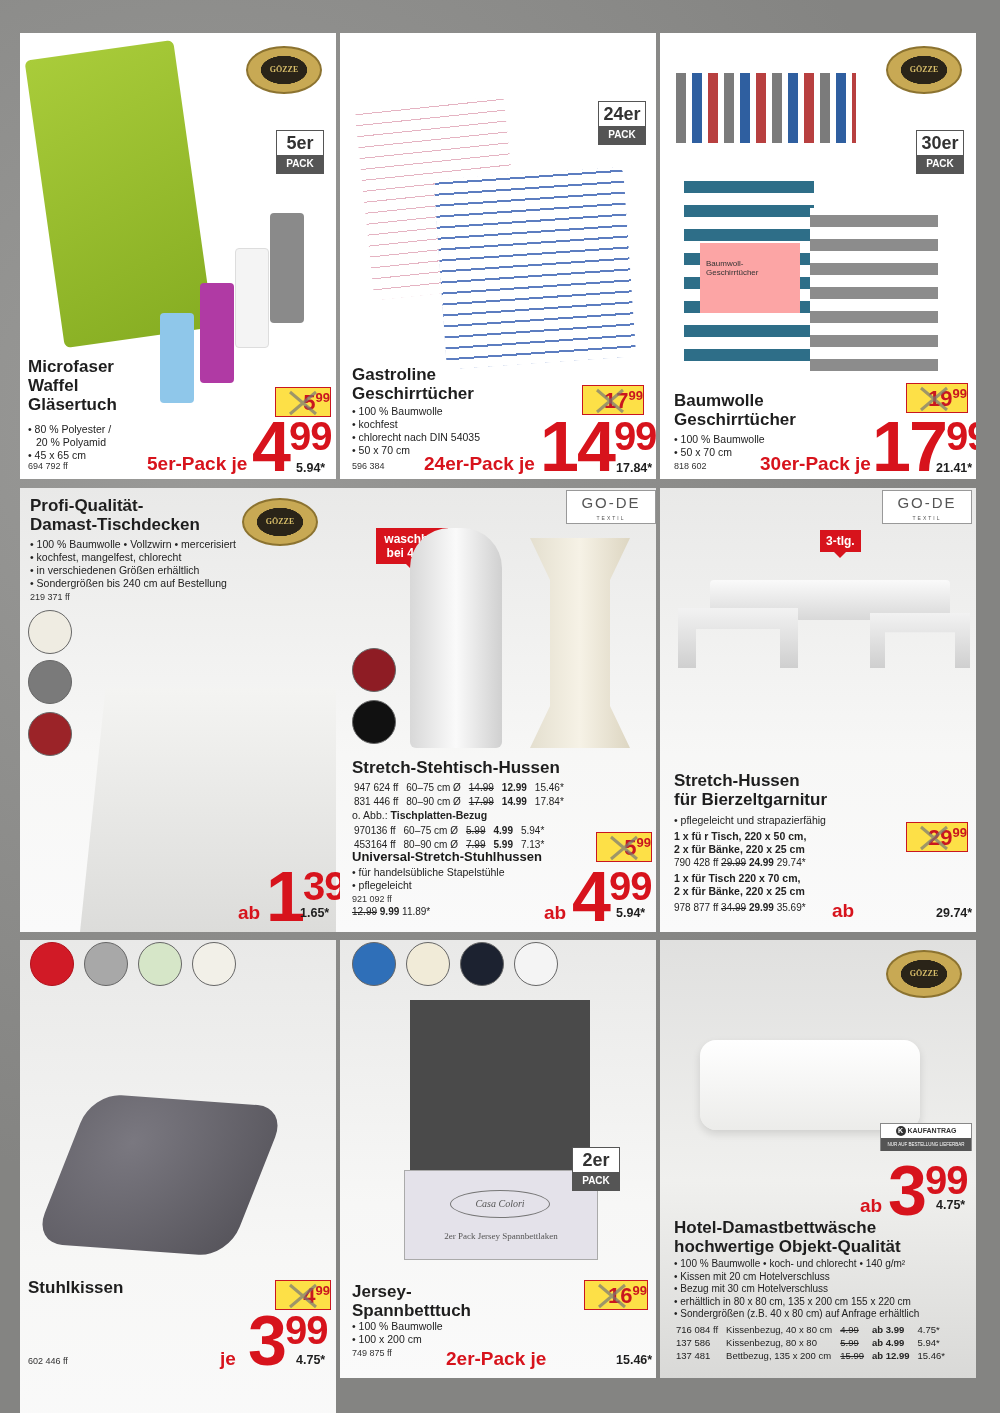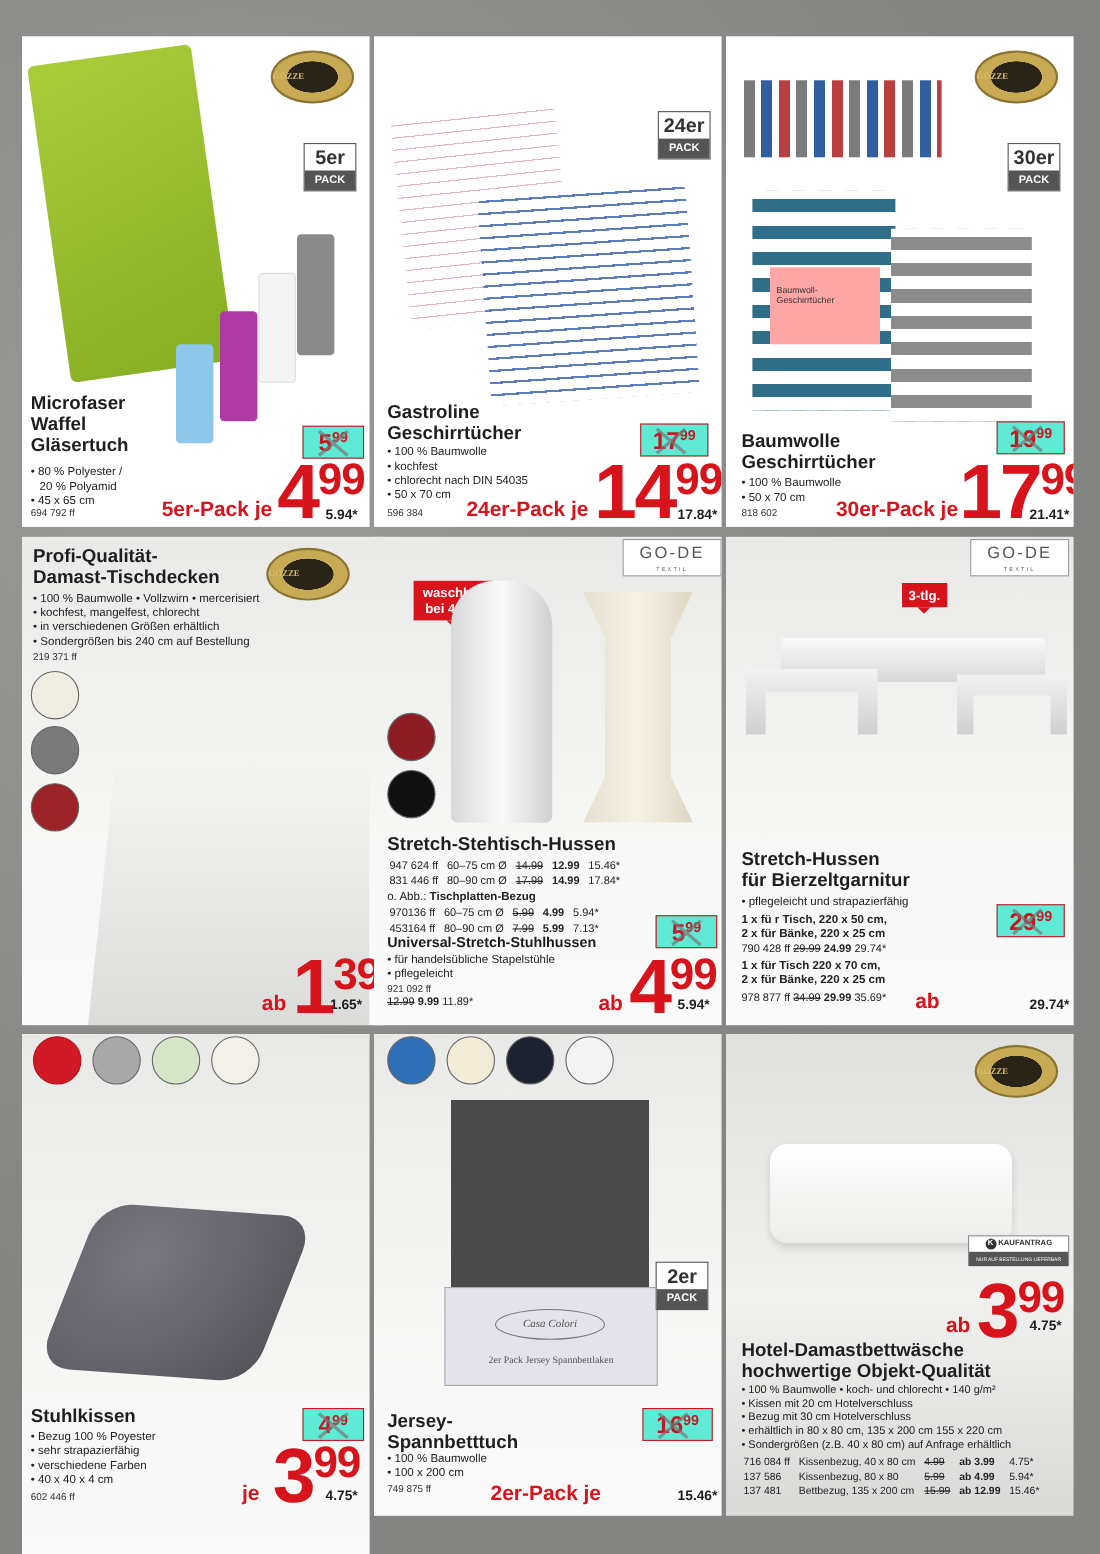--- a/index.html
+++ b/index.html
@@ -2,33 +2,33 @@
 <html><head>
 <meta charset="utf-8">
 <style>
 *{box-sizing:border-box;margin:0;padding:0}
 body{width:1000px;height:1413px;background:#8e8e8c;background-image:radial-gradient(circle at 20% 30%,#9a9a98 0,#848482 60%),linear-gradient(#8c8c8a,#7c7c7a);font-family:"Liberation Sans",sans-serif;position:relative;overflow:hidden;color:#1a1a1a}
 .panel{position:absolute;background:#fff;overflow:hidden}
 .gray{background:linear-gradient(180deg,#e9e9e8 0%,#f7f7f6 60%,#fafafa 100%)}
 .title{font-weight:bold;font-size:17px;line-height:19px;color:#1e1e1e;position:absolute}
 .bul{font-size:10.5px;line-height:13px;color:#222;position:absolute}
 .art{font-size:9px;color:#333;position:absolute}
-.oldbox{position:absolute;border:1.5px solid #c9161f;color:#c9161f;font-weight:bold;font-size:22px;width:56px;height:30px;text-align:center;line-height:30px;background:#5eead4}
+.oldbox{position:absolute;border:1.5px solid #c9161f;color:#c9161f;font-weight:bold;font-size:22px;width:56px;height:30px;text-align:right;line-height:30px;background:#fde047}
 .oldbox sup{font-size:13px;vertical-align:top;line-height:20px}
 .oldbox .x{position:absolute;left:12px;top:2px;width:30px;height:26px}
 .big{position:absolute;color:#d7131c;font-weight:bold;font-family:"Liberation Sans",sans-serif;letter-spacing:-2px}
 .big .m{font-size:70px;line-height:62px}
 .big .c{font-size:40px;vertical-align:top;line-height:40px;letter-spacing:-1px}
 .pre{position:absolute;color:#d7131c;font-weight:bold;font-size:19px}
 .net{position:absolute;font-weight:bold;font-size:12.5px;color:#1e1e1e}
 .pack{position:absolute;width:48px;border:1.5px solid #555;text-align:center;background:#fff}
 .pack .n{font-size:18px;font-weight:bold;line-height:24px;color:#333}
 .pack .p{background:#555;color:#fff;font-size:10px;font-weight:bold;line-height:18px}
 .seal{position:absolute;width:76px;height:48px;border-radius:50%;background:radial-gradient(ellipse,#2a2418 0 45%,#c8a954 46% 100%);border:2px solid #8c7330}
-.seal span{position:absolute;left:0;right:0;top:17px;text-align:left;font-family:"Liberation Serif",serif;font-size:8px;color:#d9bf6a;font-weight:bold}
+.seal span{position:absolute;left:0;right:0;top:17px;text-align:center;font-family:"Liberation Serif",serif;font-size:8px;color:#d9bf6a;font-weight:bold}
 .gode{position:absolute;width:90px;height:34px;background:#fff;border:1px solid #999;text-align:center;font-size:15px;letter-spacing:2px;color:#555;line-height:24px}
 .gode small{display:block;font-size:5px;letter-spacing:2px;line-height:6px}
 .redtag{position:absolute;background:#d7131c;color:#fff;font-weight:bold;font-size:12px;text-align:center;line-height:14px;padding:4px 6px}
 .redtag:after{content:"";position:absolute;left:50%;bottom:-6px;margin-left:-6px;border-left:6px solid transparent;border-right:6px solid transparent;border-top:6px solid #d7131c}
 .swatch{position:absolute;width:44px;height:44px;border-radius:50%;border:1px solid #666}
 .ptable{position:absolute;font-size:10px;color:#222;line-height:12px}
 .ptable td{padding-right:6px;white-space:nowrap}
 .strike{text-decoration:line-through}
 .b{font-weight:bold}
 .foot{position:absolute;color:#f0f0f0;font-size:10px;top:1435px}
@@ -235,44 +235,38 @@
   <div class="net" style="left:276px;top:418px">29.74*</div>
 </div>
 
 <div class="panel gray" style="left:20px;top:940px;width:316px;height:530px">
   <div class="swatch" style="left:10px;top:2px;background:#d11a26;border-color:#b0101a"></div>
   <div class="swatch" style="left:64px;top:2px;background:#a8a8a8"></div>
   <div class="swatch" style="left:118px;top:2px;background:#d6e6c8"></div>
   <div class="swatch" style="left:172px;top:2px;background:#f2f0e8"></div>
   <div style="position:absolute;left:40px;top:160px;width:200px;height:150px;background:radial-gradient(circle at 30% 30%,#7a7880,#55535a);border-radius:30px;transform:skewX(-18deg) rotate(4deg)"></div>
   <div class="title" style="left:8px;top:338px">Stuhlkissen</div>
-  <div class="bul" style="left:8px;top:360px">
-      <div>• Bezug 100 % Poyester</div>
-      <div>• sehr strapazierfähig</div>
-      <div>• verschiedene Farben</div>
-      <div>• 40 x 40 x 4 cm</div>
-    </div>
   <div class="art" style="left:8px;top:416px">602 446 ff</div>
   <div class="oldbox" style="left:255px;top:340px"><span>4</span><sup>99</sup><svg class="x" viewBox="0 0 30 26">
         <path d="M2 2L28 24M28 2L2 24" stroke="#777" stroke-width="3" opacity=".7"></path>
       </svg></div>
   <div class="pre" style="left:200px;top:408px">je</div>
   <div class="big" style="left:228px;top:370px"><span class="m">3</span><span class="c">99</span></div>
   <div class="net" style="left:276px;top:413px">4.75*</div>
 </div>
 
 <div class="panel gray" style="left:340px;top:940px;width:316px;height:438px">
   <div class="swatch" style="left:12px;top:2px;background:#2f6fb8"></div>
   <div class="swatch" style="left:66px;top:2px;background:#f1ebd8"></div>
   <div class="swatch" style="left:120px;top:2px;background:#1c2230"></div>
   <div class="swatch" style="left:174px;top:2px;background:#f4f4f4"></div>
   <div style="position:absolute;left:70px;top:60px;width:180px;height:200px;background:#4a4a4a"></div>
   <div style="position:absolute;left:64px;top:230px;width:194px;height:90px;background:#e4e2ea;border:1px solid #aaa;text-align:center;font-family:'Liberation Serif',serif;font-size:9px;color:#555;padding-top:60px">2er Pack Jersey Spannbettlaken</div>
   <div style="position:absolute;left:110px;top:250px;width:100px;height:28px;border:1px solid #777;border-radius:50%;text-align:center;font-family:'Liberation Serif',serif;font-style:italic;font-size:10px;line-height:26px;color:#555">Casa Colori</div>
-  <div class="pack" style="left:256px;top:207px">
+  <div class="pack" style="left:232px;top:207px">
       <div class="n">2er</div>
       <div class="p">PACK</div>
     </div>
   <div class="title" style="left:12px;top:342px">
       <div>Jersey-</div>
       <div>Spannbetttuch</div>
     </div>
   <div class="bul" style="left:12px;top:380px">
       <div>• 100 % Baumwolle</div>
       <div>• 100 x 200 cm</div>

